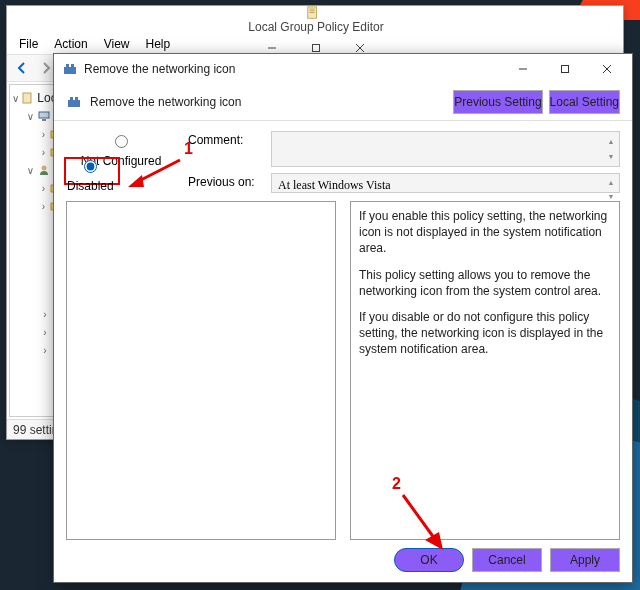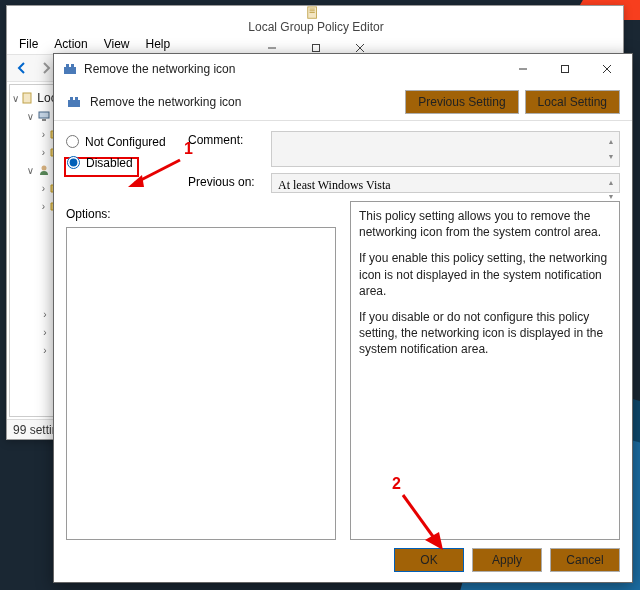--- a/index.html
+++ b/index.html
@@ -113,44 +113,44 @@
     display: flex;
     align-items: center;
     gap: 8px;
     border-bottom: 1px solid #e0e0e0;
   }
   .dlg-header .dlg-icon2 { width: 16px; height: 16px; display:inline-flex; align-items:center; justify-content:center;}
   .dlg-header .dlg-header-text { flex: 1; font-size: 12px; color: #222; }
   .nav-btns { display: flex; gap: 6px; }
   .btn {
     border: 1px solid #adadad;
-    background: #a16207;
-    padding: 4px 12px;
+    background: #8b5cf6;
+    padding: 4px 0;
     font-size: 12px;
     color: #222;
     cursor: pointer;
   }
-  .btn.ok { border-color: #005fb8; }
+  .btn.ok { border-color: #005fb8; border-radius: 12px; }
 
   .dlg-top {
     display: flex;
     padding: 10px 12px 4px 12px;
     gap: 12px;
   }
   .radio-col { width: 110px; padding-top: 4px; }
-  .radio-row { display: flex; align-items: flex-start; height: 22px; gap: 6px; cursor: pointer; }
+  .radio-row { display: flex; align-items: center; height: 22px; gap: 6px; cursor: pointer; flex-direction: column; }
   .radio-row input[type=radio] { margin: 0; width: 13px; height: 13px; accent-color: #005fb8; }
   .radio-row .rlbl { font-size: 12px; }
   .highlight-box {
     border: 2px solid #e60000;
     padding: 1px 4px 1px 1px;
     margin-left: -2px;
     display: inline-flex;
     align-items: center;
-    height: 20px;
+    height: 28px;
   }
   .fields-col { flex: 1; display: flex; flex-direction: column; gap: 6px; justify-content: space-between; }
   .field-row { display: flex; align-items: flex-start; gap: 8px; }
   .field-row .flabel { width: 75px; font-size: 12px; padding-top: 2px; }
   .sunken {
     flex: 1;
     border: 1px solid #ccc;
     background: #f4f4f4;
     font-size: 12px;
     padding: 4px 6px;
@@ -414,36 +414,35 @@
               <span>▲</span>
               <span>▼</span>
             </div>
         </div>
       </div>
     </div>
   </div>
 
   <div class="dlg-mid">
     <div class="col">
-      <div class="col-label">Options:</div>
       <div class="big-box"></div>
     </div>
     <div class="col">
       <div class="big-box">
+        <p>If you enable this policy setting, the networking icon is not displayed in the system notification area.</p>
         <p>This policy setting allows you to remove the networking icon from the system control area.</p>
-        <p>If you enable this policy setting, the networking icon is not displayed in the system notification area.</p>
         <p>If you disable or do not configure this policy setting, the networking icon is displayed in the system notification area.</p>
       </div>
     </div>
   </div>
 
   <div class="dlg-bottom">
     <button class="btn ok">OK</button>
+    <button class="btn">Cancel</button>
     <button class="btn">Apply</button>
-    <button class="btn">Cancel</button>
   </div>
 </div>
 
 <div class="anno" style="left:184px; top:140px;">
   <span class="anno-num">1</span>
 </div>
 <svg class="anno arrow" style="left:120px; top:155px;" width="70" height="40">
   <path d="M60 5 L15 28"></path>
   <polygon points="8,32 22,20 24,32"></polygon>
 </svg>

